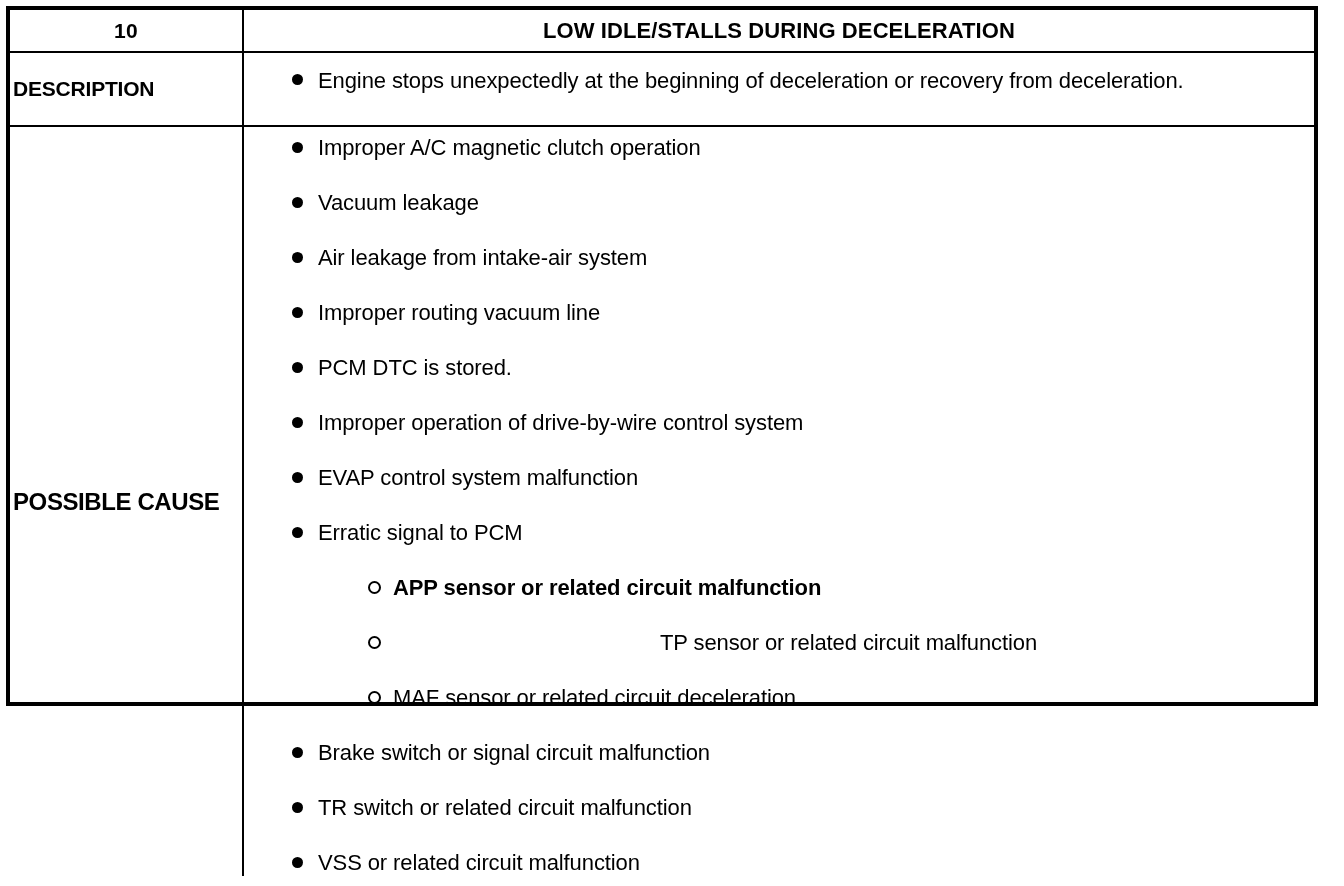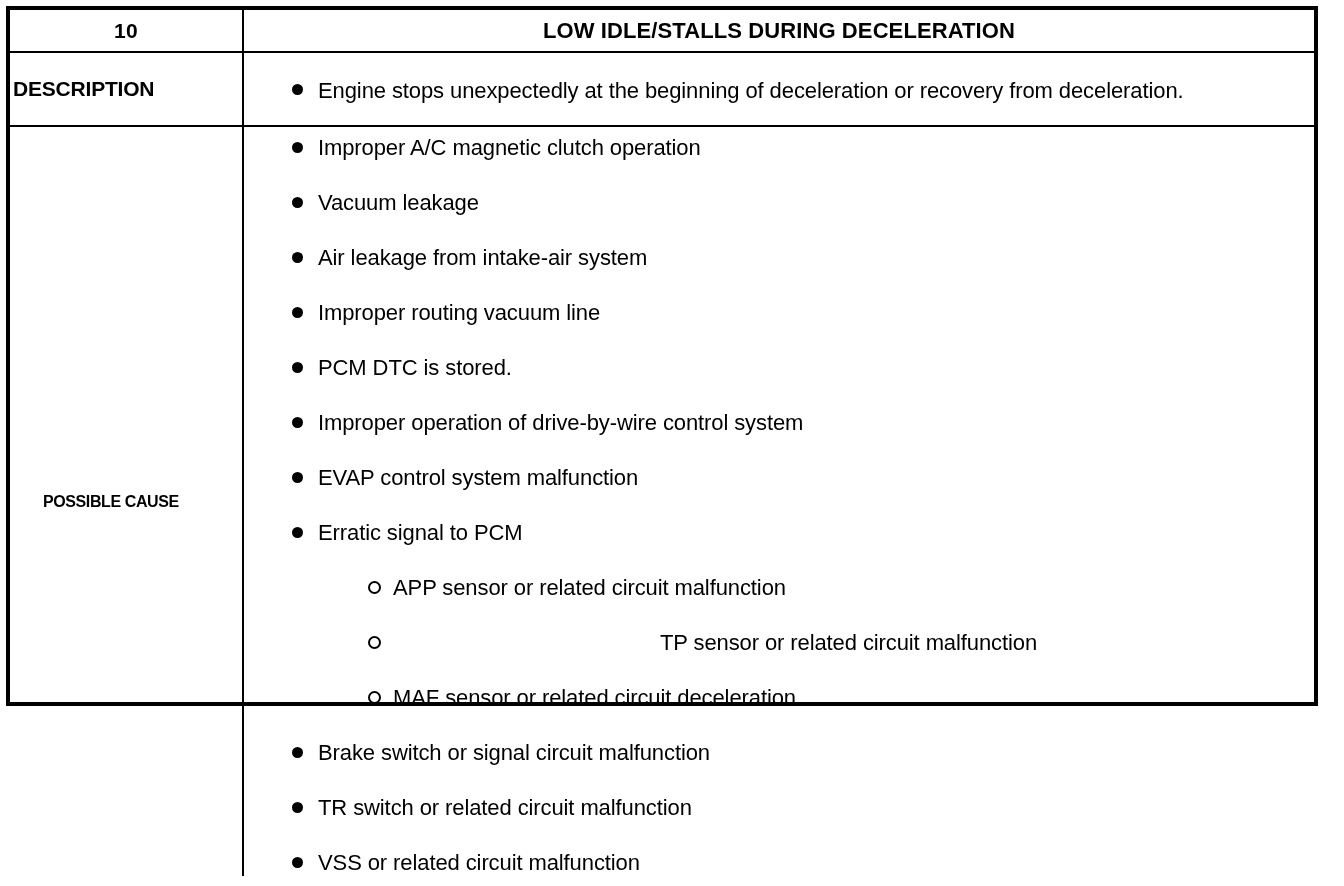--- a/index.html
+++ b/index.html
@@ -82,22 +82,21 @@
   
   .label-text {
     font-weight: bold;
     font-size: 21px;
     padding-left: 3px;
     letter-spacing: -0.2px;
     white-space: nowrap;
   }
   .label-cause {
     letter-spacing: -0.4px;
-    font-size: 16px;
-    margin-left: 30px;
+    font-size: 24px;
   }
 
   
   .bullet-list {
     position: absolute;
     left: 0;
     top: 0;
     right: 0;
     bottom: 0;
     margin: 0;
@@ -183,21 +182,21 @@
         <div class="hdr-title">LOW IDLE/STALLS DURING DECELERATION</div>
       </div>
     </div>
 
     <div class="row row-desc">
       <div class="col-label">
         <div class="label-text">DESCRIPTION</div>
       </div>
       <div class="col-body">
         <ul class="bullet-list desc-list" id="desc-list">
-            <li class="bullet-item desc-item" style="top: 23px;">
+            <li class="bullet-item desc-item" style="top: 13px;">
               <span class="bullet-glyph filled"></span>
               <span class="bullet-text">Engine stops unexpectedly at the beginning of deceleration or recovery from deceleration.</span>
             </li>
           </ul>
       </div>
     </div>
 
     <div class="row row-cause">
       <div class="col-label">
         <div class="label-text label-cause">POSSIBLE CAUSE</div>
@@ -229,21 +228,21 @@
               <span class="bullet-text">Improper operation of drive-by-wire control system</span>
             </li>
             <li class="bullet-item" style="top: 337px;">
               <span class="bullet-glyph filled"></span>
               <span class="bullet-text">EVAP control system malfunction</span>
             </li>
             <li class="bullet-item" style="top: 392px;">
               <span class="bullet-glyph filled"></span>
               <span class="bullet-text">Erratic signal to PCM</span>
             </li>
-            <li class="bullet-item sub" style="top: 447px;">
+            <li class="bullet-item sub" style="top: 447px; font-weight: bold;">
               <span class="bullet-glyph hollow"></span>
               <span class="bullet-text">APP sensor or related circuit malfunction</span>
             </li>
             <li class="bullet-item sub" style="top: 502px; text-align: center;">
               <span class="bullet-glyph hollow"></span>
               <span class="bullet-text">TP sensor or related circuit malfunction</span>
             </li>
             <li class="bullet-item sub" style="top: 557px;">
               <span class="bullet-glyph hollow"></span>
               <span class="bullet-text">MAF sensor or related circuit deceleration</span>

